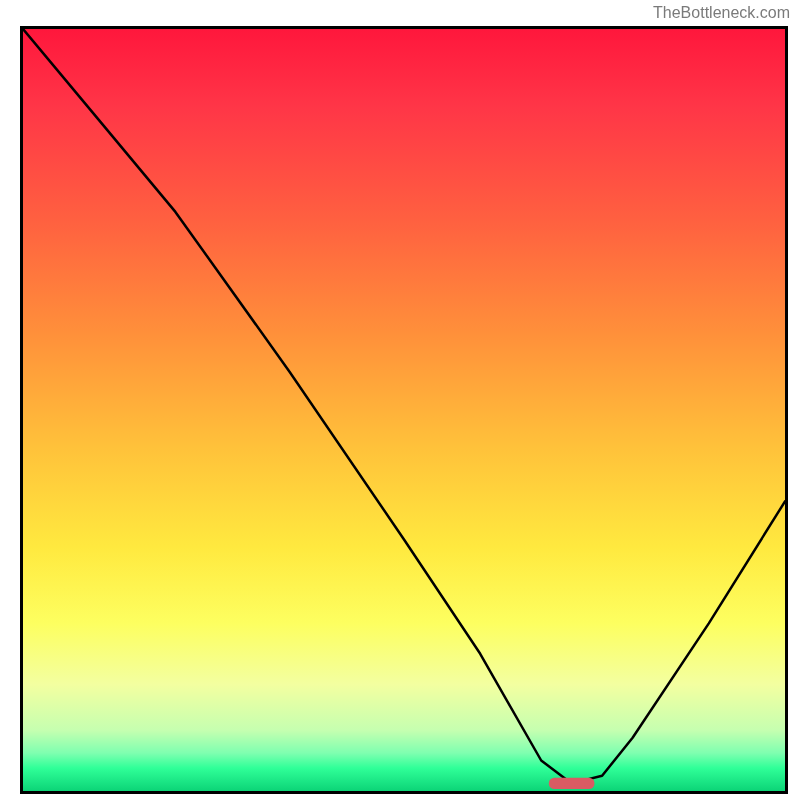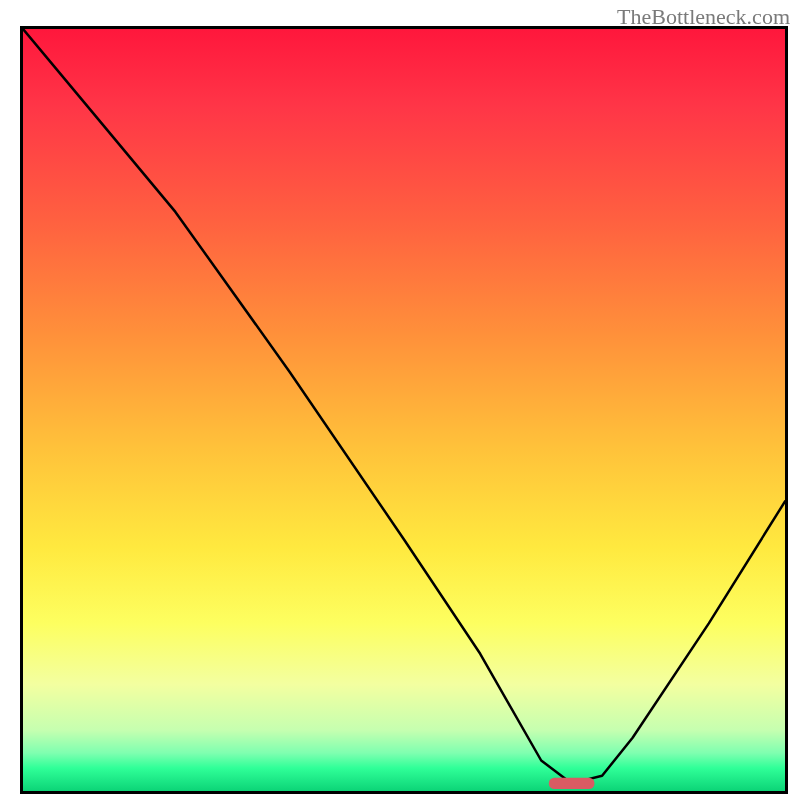--- a/index.html
+++ b/index.html
@@ -13,24 +13,23 @@
   }
   .canvas {
     position: relative;
     width: 800px;
     height: 800px;
   }
   .watermark {
     position: absolute;
     top: 4px;
     right: 10px;
-    font-size: 22px;
+    font-size: 16px;
     color: #7a7a7a;
     font-weight: 500;
-    font-family: Liberation Serif, serif;
   }
   .frame {
     position: absolute;
     left: 20px;
     top: 26px;
     width: 762px;
     height: 762px;
     border: 3px solid #000;
     background: linear-gradient(
       to bottom,

